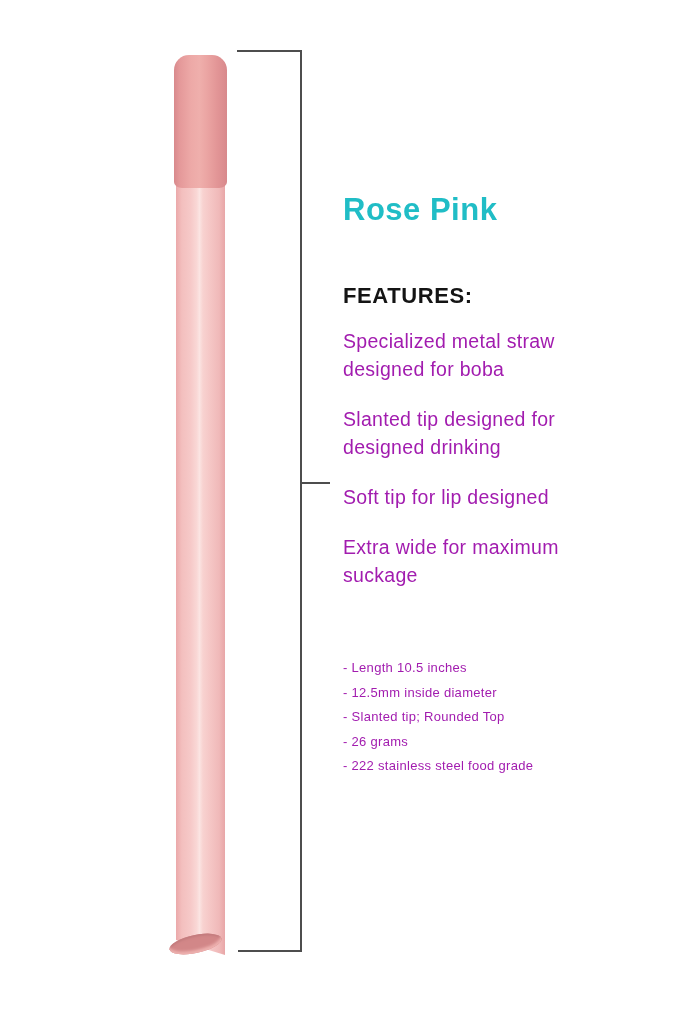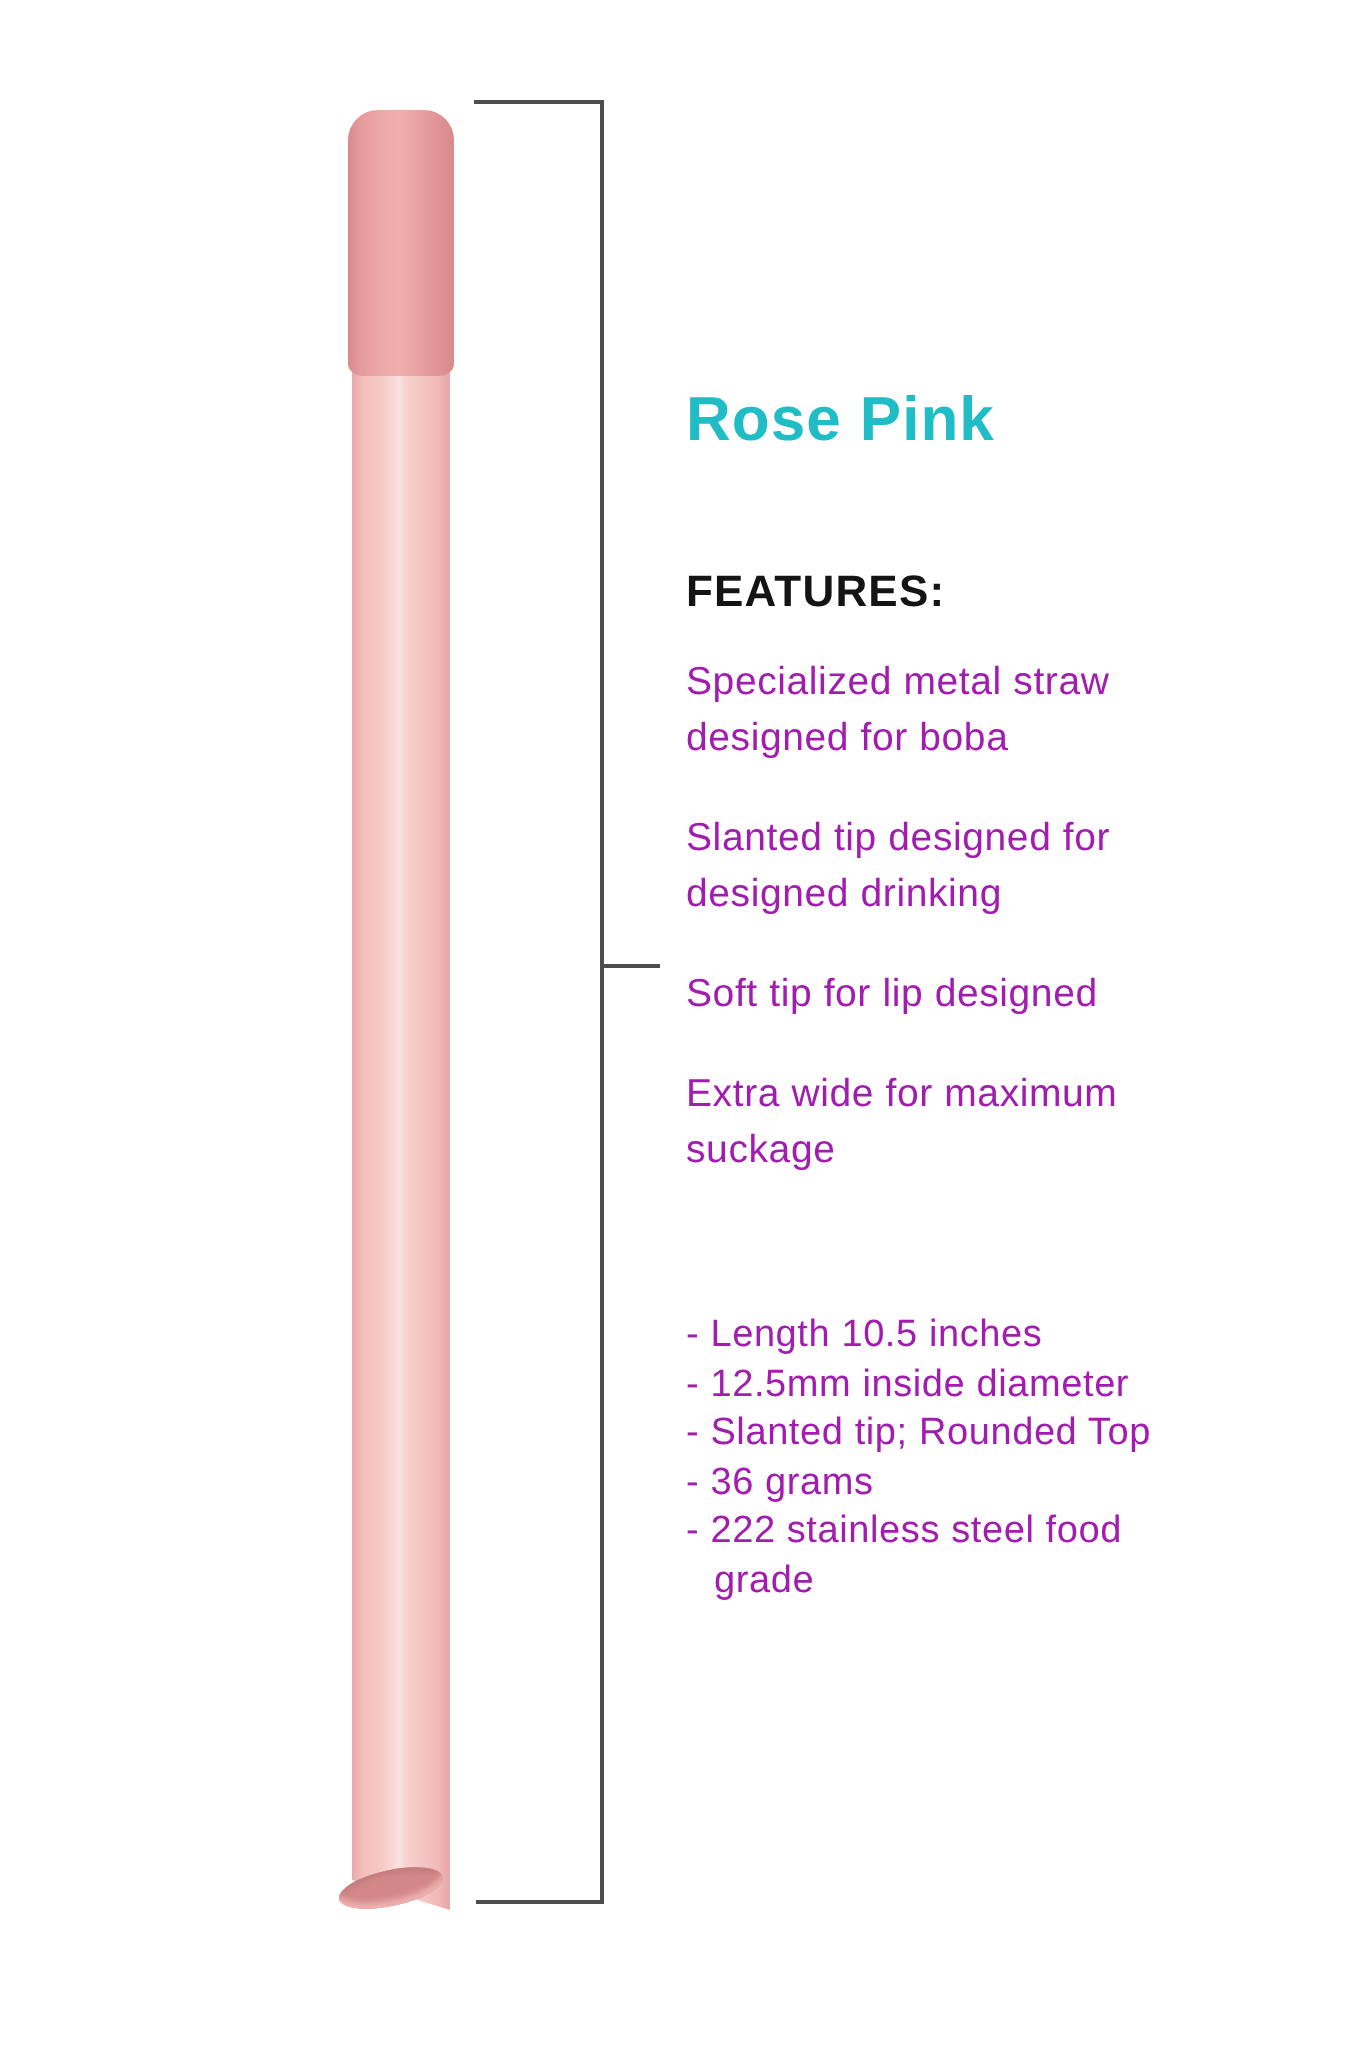--- a/index.html
+++ b/index.html
@@ -89,21 +89,21 @@
     top: 327px;
     font-size: 19.5px;
     line-height: 28px;
   }
   .feature-item {
     margin: 0 0 22px 0;
   }
   .specs-heading { top: 608px; }
   .specs-list {
     top: 656px;
-    font-size: 19px;
+    font-size: 13px;
     line-height: 24.5px;
     list-style: none;
     margin: 0;
     padding: 0;
   }
   .spec-item {
     margin: 0;
     padding-left: 14px;
     text-indent: -14px;
   }
@@ -135,17 +135,17 @@
     <p class="feature-item">Slanted tip designed for designed drinking</p>
     <p class="feature-item">Soft tip for lip designed</p>
     <p class="feature-item">Extra wide for maximum suckage</p>
   </div>
 
 
   <ul class="info-text specs-list" style="position:absolute;">
     <li class="spec-item">- Length 10.5 inches</li>
     <li class="spec-item">- 12.5mm inside diameter</li>
     <li class="spec-item">- Slanted tip; Rounded Top</li>
-    <li class="spec-item">- 36 grams</li>
+    <li class="spec-item">- 26 grams</li>
     <li class="spec-item">- 222 stainless steel food grade</li>
   </ul>
 
 </div>
 
 </body></html>

